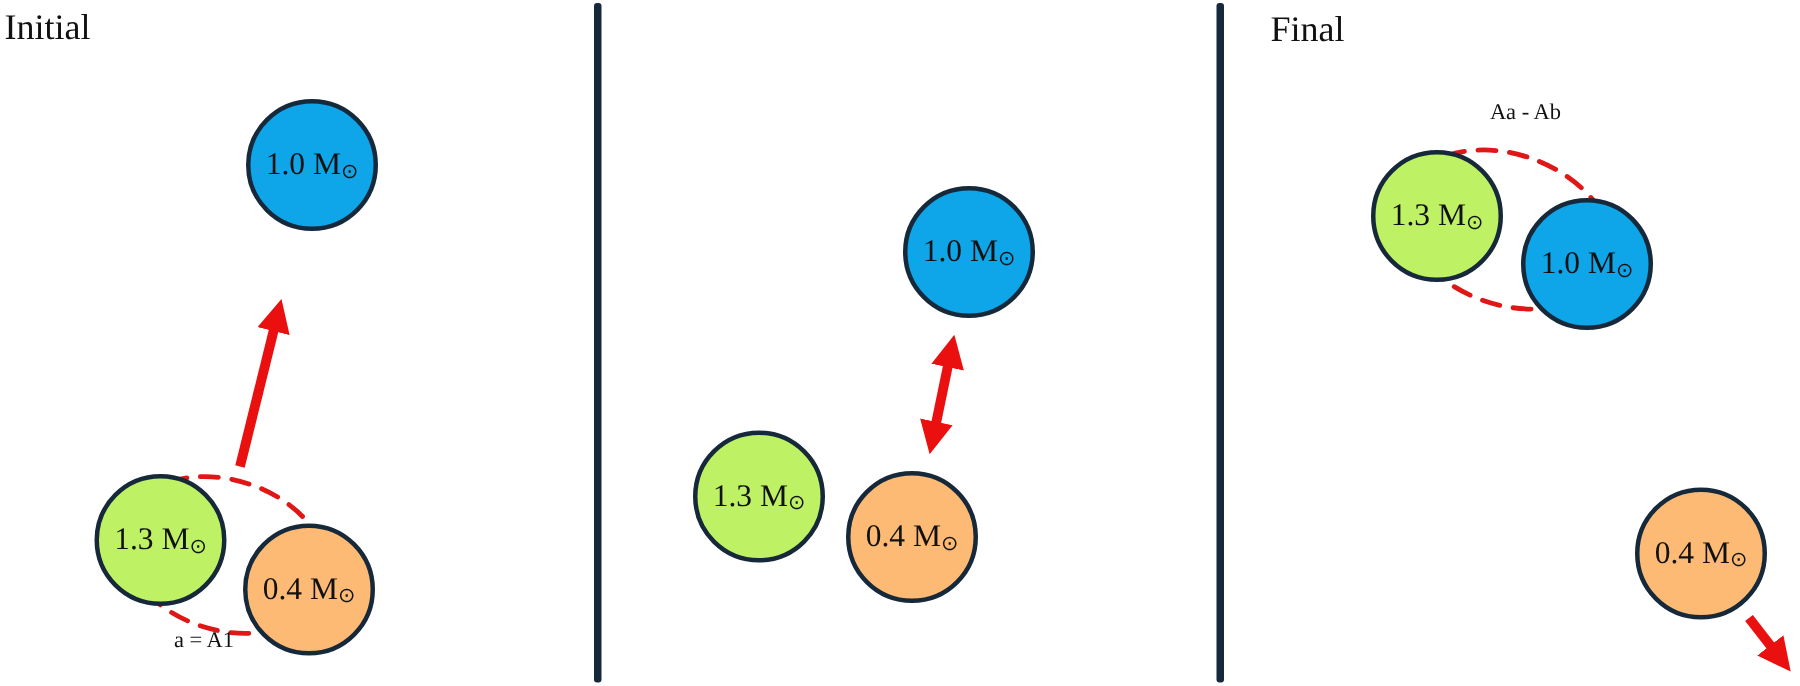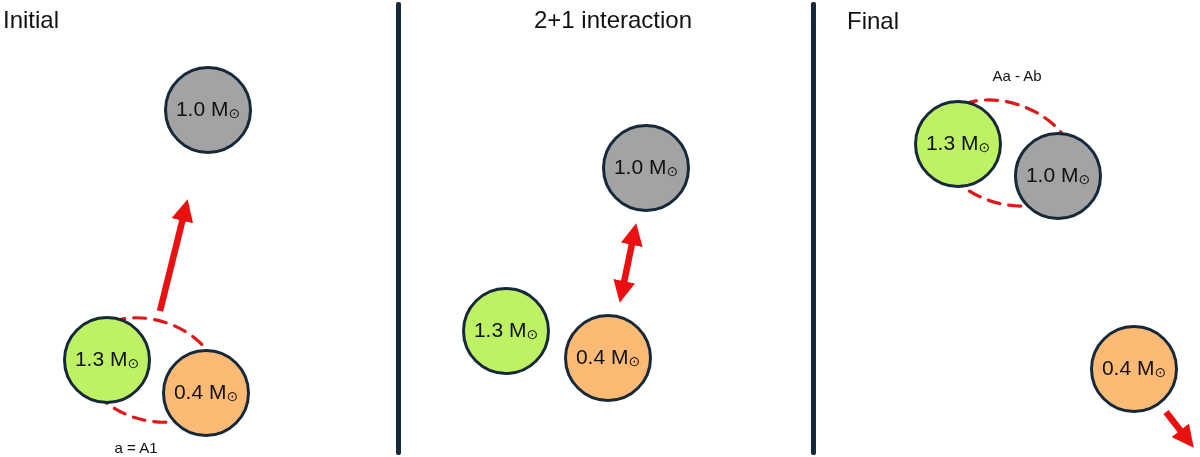--- a/index.html
+++ b/index.html
@@ -1,21 +1,21 @@
 <!DOCTYPE html>
 <html><head>
 <meta charset="utf-8">
 <style>
   html, body { margin: 0; padding: 0; background: #ffffff; }
   .canvas {
     position: relative;
     width: 1200px;
     height: 457px;
     background: #ffffff;
-    font-family: Liberation Sans, sans-serif;
+    font-family: Liberation Serif, serif;
     color: #111111;
     overflow: hidden;
   }
   .layer {
     position: absolute;
     left: 0; top: 0;
     width: 1200px; height: 457px;
     pointer-events: none;
   }
   .layer-under { z-index: 1; }
@@ -23,21 +23,21 @@
     position: absolute;
     width: 88px; height: 88px;
     box-sizing: border-box;
     border: 3px solid #16293b;
     border-radius: 50%;
     display: flex;
     align-items: center;
     justify-content: center;
     z-index: 2;
   }
-  .star-orange { background: #a3a3a3; }
+  .star-orange { background: #0ea5e9; }
   .star-blue   { background: #bef264; }
   .star-gray   { background: #fdba74; }
   .mass {
     font-size: 21px;
     white-space: nowrap;
     line-height: 1;
   }
   .mass sub {
     font-size: 0.66em;
     vertical-align: -0.18em;
@@ -65,21 +65,21 @@
   .title-initial { left: 3px; top: 6px; }
   .title-interaction { left: 613px; top: 6px; transform: translateX(-50%); }
   .title-final { left: 847px; top: 7px; }
   .annotation {
     position: absolute;
     font-size: 15px;
     line-height: 1.15;
     z-index: 5;
     white-space: nowrap;
   }
-  .anno-a-a1 { left: 136px; top: 419px; transform: translateX(-50%); margin-top: 20px; }
+  .anno-a-a1 { left: 136px; top: 419px; transform: translateX(-50%); }
   .anno-exchange { left: 657px; top: 264px; }
   .anno-aa-ab { left: 1017px; top: 67px; transform: translateX(-50%); }
 </style>
 </head>
 <body>
 
 <div class="canvas">
 
   <svg class="layer layer-under" viewBox="0 0 1200 457">
     <ellipse cx="150" cy="370" rx="70" ry="50" transform="rotate(18 150 370)" fill="none" stroke="#df1717" stroke-width="3.2" stroke-dasharray="12 9" stroke-linecap="round"></ellipse>
@@ -91,21 +91,20 @@
     <span class="mass"><span>1.0 M</span><sub>⊙</sub></span>
   </div>
   <div class="star star-blue" style="left:63px;top:316px">
     <span class="mass"><span>1.3 M</span><sub>⊙</sub></span>
   </div>
   <div class="star star-gray" style="left:162px;top:349px">
     <span class="mass"><span>0.4 M</span><sub>⊙</sub></span>
   </div>
   <div class="annotation anno-a-a1">a = A1</div>
 
-  <div class="panel-title title-interaction">2+1 interaction</div>
   <div class="star star-orange" style="left:602px;top:124px">
     <span class="mass"><span>1.0 M</span><sub>⊙</sub></span>
   </div>
   <div class="star star-blue" style="left:462px;top:287px">
     <span class="mass"><span>1.3 M</span><sub>⊙</sub></span>
   </div>
   <div class="star star-gray" style="left:564px;top:314px">
     <span class="mass"><span>0.4 M</span><sub>⊙</sub></span>
   </div>
 

